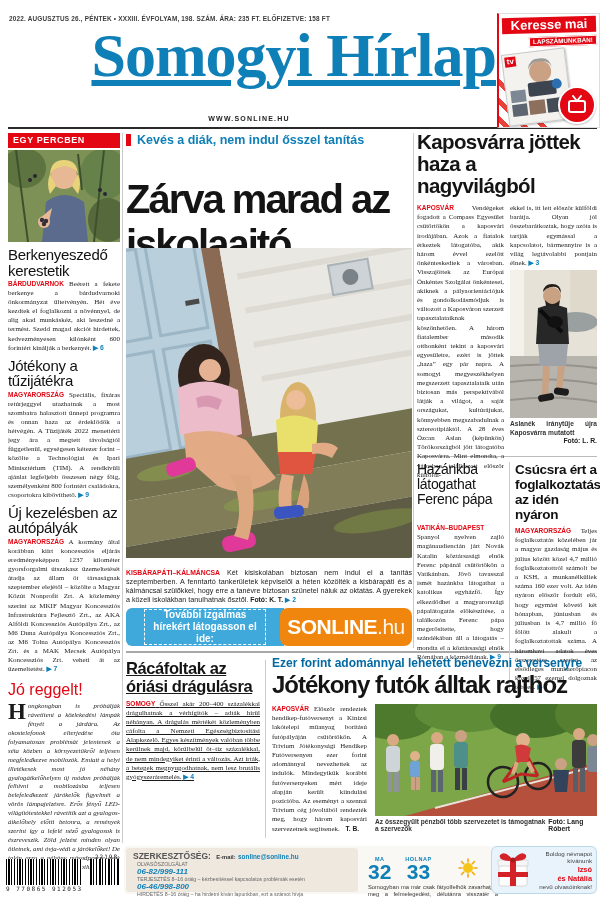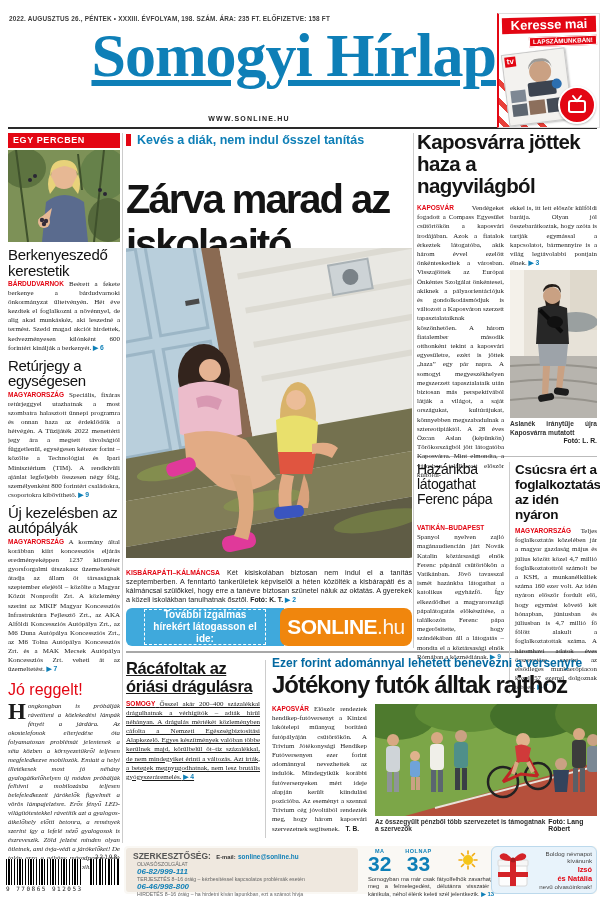--- a/index.html
+++ b/index.html
@@ -106,21 +106,21 @@
   
   .footer{position:absolute;left:124px;top:846px;width:473px;height:48px;background:#faf8f4;border-radius:4px;}
   .editorial{position:absolute;left:2px;top:2px;width:232px;height:44px;background:#efe8df;border-radius:3px;padding:3px 7px;box-sizing:border-box;}
   .ed-head{font:bold 8.5px "Liberation Sans",sans-serif;color:#555;}
   .ed-head .em-label{font:bold 5.8px "Liberation Sans",sans-serif;color:#333;margin-left:3px;}
   .ed-head .email{font:bold 6.4px "Liberation Sans",sans-serif;color:#0e7fb7;}
   .ed-row{display:flex;justify-content:flex-start;align-items:baseline;line-height:8.2px;flex-direction:column;}
   .ed-row .lbl{font:5.2px "Liberation Sans",sans-serif;color:#666;}
   .ed-row .phone{font:bold italic 8px "Liberation Sans",sans-serif;color:#0e7fb7;white-space:nowrap;margin-left:4px;}
   .weather{position:absolute;left:244px;top:2px;width:130px;height:44px;}
-  .w-nums{display:flex;gap:14px;align-items:flex-start;}
+  .w-nums{display:flex;gap:14px;align-items:flex-start;margin-top:8px;}
   .w-cell{text-align:center;}
   .w-lbl{font:bold 5.5px "Liberation Sans",sans-serif;color:#0e7fb7;letter-spacing:.5px;}
   .w-temp{font:bold 21px/20px "Liberation Sans",sans-serif;color:#0e7fb7;}
   .w-sun{margin-left:12px;margin-top:2px;}
   .w-text{font:5.8px/7px "Liberation Sans",sans-serif;color:#333;text-align:justify;margin-top:2px;}
   .w-text .pageref{font-size:6px;}
   .nameday{position:absolute;right:0;top:0;width:106px;height:48px;background:#e8f3fb;border:1px solid #bcd9ec;
          border-radius:6px;box-sizing:border-box;display:flex;align-items:center;padding:2px 4px;}
   .nd-text{flex:1;text-align:right;font:6.2px/7.6px "Liberation Sans",sans-serif;color:#444;}
   .nd-name{font:bold 7.4px "Liberation Sans",sans-serif;color:#e30613;}
@@ -184,21 +184,21 @@
         <circle cx="36" cy="72" r="6" fill="#e7b894"></circle>
         <circle cx="34" cy="70" r="2.2" fill="#352c3a"></circle>
           <circle cx="38" cy="71" r="2.2" fill="#352c3a"></circle>
           <circle cx="36" cy="74" r="2.2" fill="#352c3a"></circle>
       </svg>
     </div>
 
     <h3 class="h-light">Berkenyeszedő kerestetik</h3>
     <p class="body-p"><span class="lead">BÁRDUDVARNOK</span> <span>Beérett a fekete berkenye a bárdudvarnoki önkormányzat ültetvényén. Hét éve kezdtek el foglalkozni a növénnyel, de alig akad munkáskéz, aki leszedné a termést. Szedd magad akciót hirdettek, kedvezményesen kilónként 600 forintért kínálják a berkenyét.</span> <span class="pageref">▶ 6</span></p>
 
-    <h3 class="h-light">Retúrjegy a egységesen</h3>
+    <h3 class="h-light">Jótékony a tűzijátékra</h3>
     <p class="body-p"><span class="lead">MAGYARORSZÁG</span> <span>Speciális, fixáras retúrjeggyel utazhatnak a most szombatra halasztott ünnepi programra és onnan haza az érdeklődők a hétvégén. A Tűzijáték 2022 menettérti jegy ára a megtett távolságtól függetlenül, egységesen kétezer forint – közölte a Technológiai és Ipari Minisztérium (TIM). A rendkívüli ajánlat legfeljebb összesen négy főig, személyenként 800 forintért családokra, csoportokra kibővíthető.</span> <span class="pageref">▶ 9</span></p>
 
     <h3 class="h-light">Új kezelésben az autópályák</h3>
     <p class="body-p"><span class="lead">MAGYARORSZÁG</span> <span>A kormány által korábban kiírt koncessziós eljárás eredményeképpen 1237 kilométer gyorsforgalmi útszakasz üzemeltetését átadja az állam öt társaságnak szeptember elejétől – közölte a Magyar Közút Nonprofit Zrt. A közlemény szerint az MKIF Magyar Koncessziós Infrastruktúra Fejlesztő Zrt., az AKA Alföldi Koncessziós Autópálya Zrt., az M6 Duna Autópálya Koncessziós Zrt., az M6 Tolna Autópálya Koncessziós Zrt. és a MAK Mecsek Autópálya Koncessziós Zrt. veheti át az üzemeltetést.</span> <span class="pageref">▶ 7</span></p>
 
     <h3 class="morning-title">Jó reggelt!</h3>
     <p class="morning-text"><span>Hongkongban is próbálják rávetíteni a közlekedési lámpák fényét a járdára. Az okostelefonok elterjedése óta folyamatosan problémát jelentenek a séta közben a környezetükről teljesen megfeledkezve mobilozók. Emiatt a helyi illetékesek most jó néhány gyalogátkelőhelyen új módon próbálják felhívni a mobilozásba teljesen belefeledkezett járókelők figyelmét a vörös lámpajelzésre. Erős fényű LED-világítótestekkel rávetítik azt a gyalogos-átkelőhely előtti betonra, a remények szerint így a lefelé néző gyalogosok is észreveszik. Zöld jelzést minden olyan ötletnek, ami óvja-védi a járókelőket! De talán arra a néhány másodpercre csak zsebre tudnánk vágni a mobilunkat.</span></p>
   </div>
 
   <div class="barcode-wrap">

